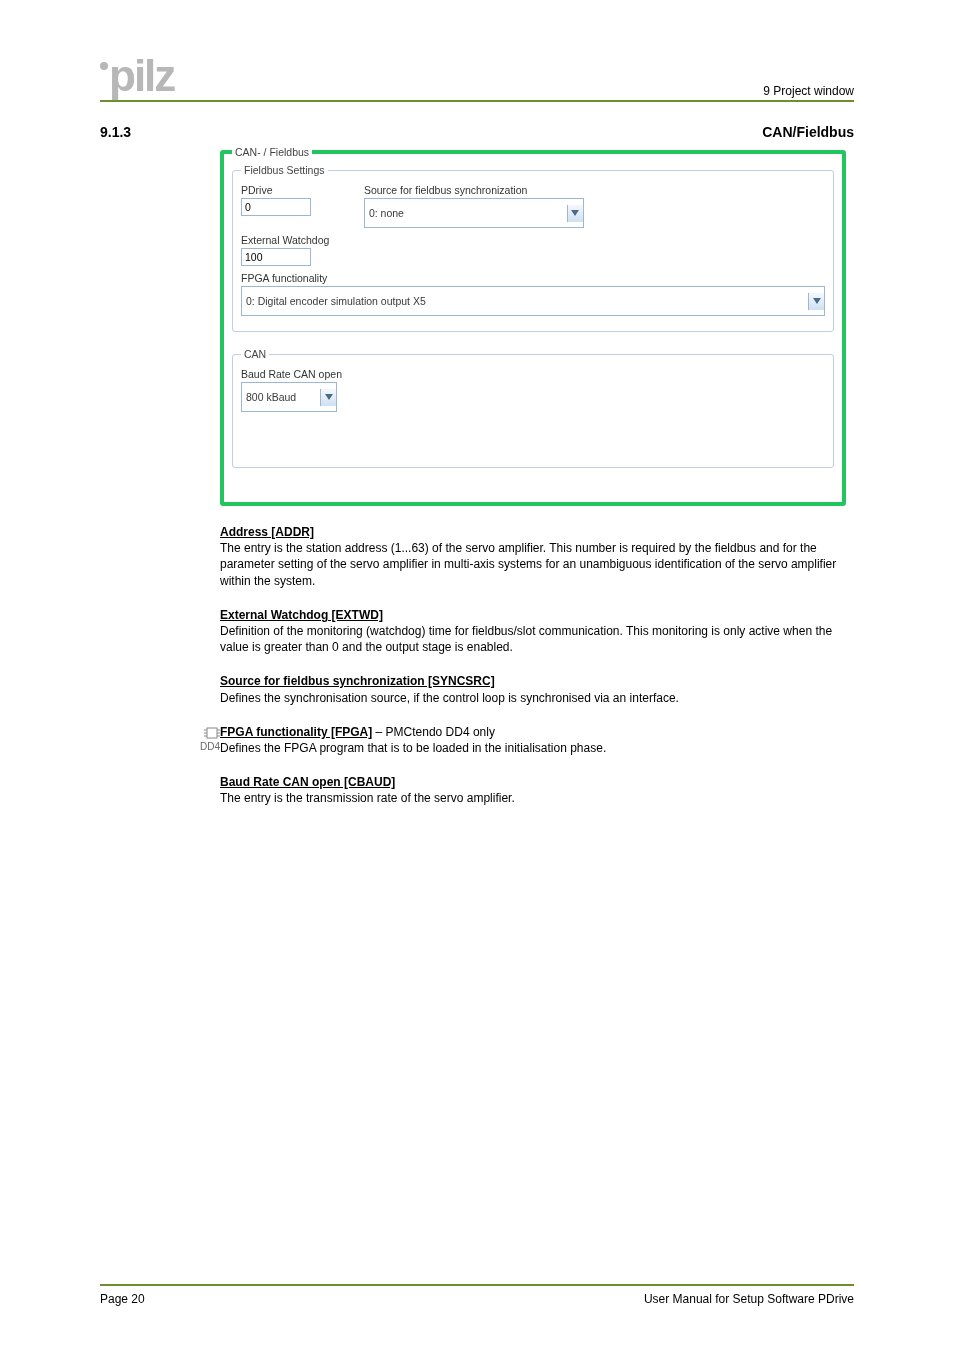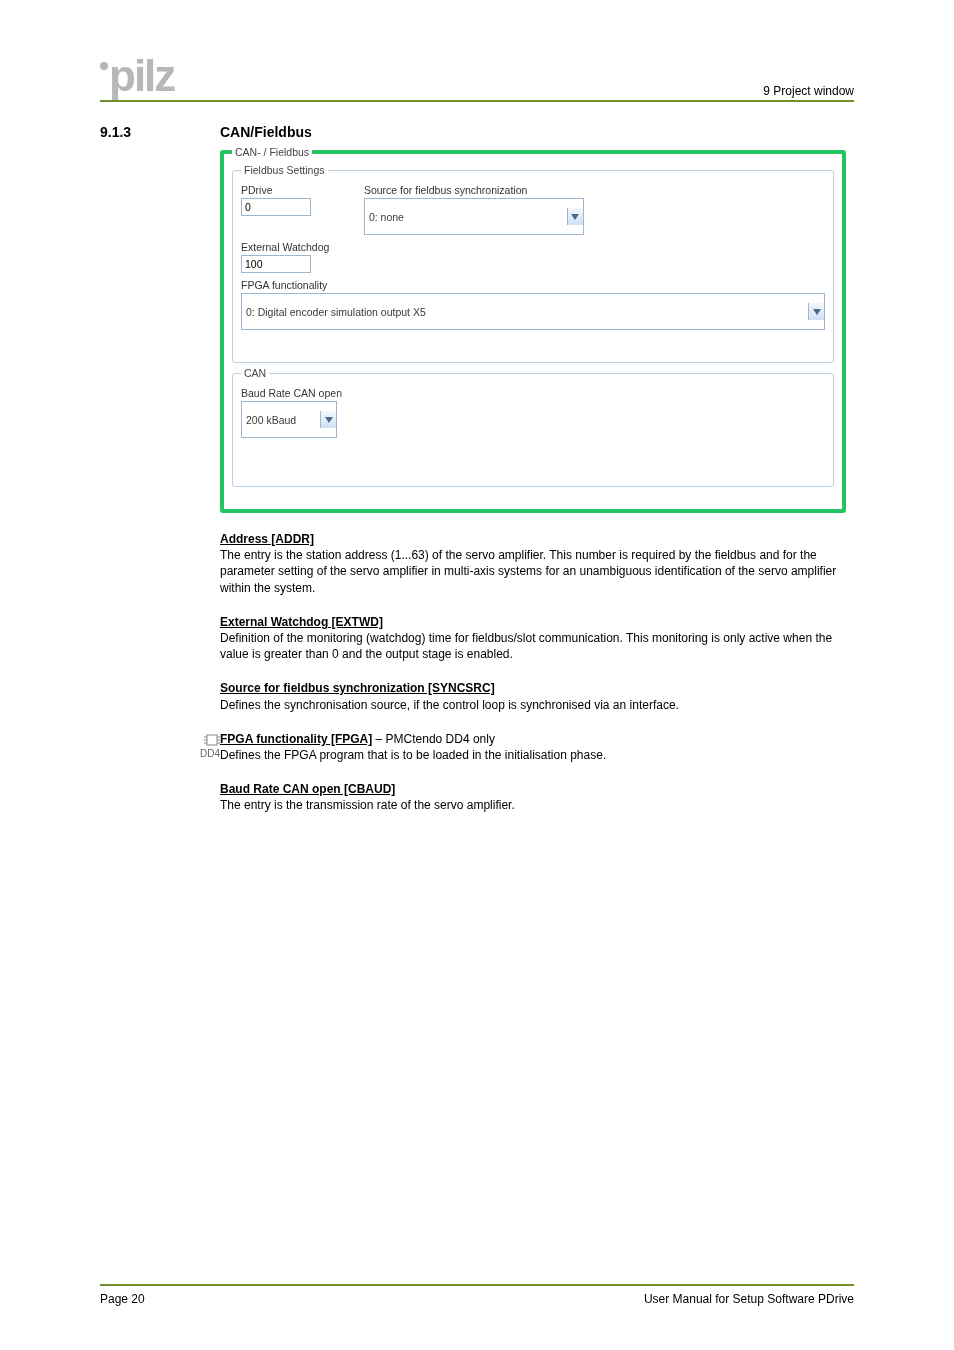--- a/index.html
+++ b/index.html
@@ -4,34 +4,34 @@
 <style>
   * { box-sizing: border-box; margin: 0; padding: 0; }
   html, body { width: 954px; height: 1350px; background: #fff; font-family: Arial, Helvetica, sans-serif; color: #000; }
   .page { width: 954px; height: 1350px; position: relative; padding: 60px 100px 50px 100px; }
   .logo-area { position: absolute; left: 100px; top: 56px; }
   .logo-text { font-family: Arial, sans-serif; font-weight: 900; font-size: 44px; letter-spacing: -2px; color: #b7b7b7; line-height: 0.9; }
   .logo-dot { display:inline-block; width:8px; height:8px; border-radius:50%; background:#b7b7b7; vertical-align: top; margin-top:6px; margin-right:1px;}
   .header-right { position: absolute; right: 100px; top: 84px; font-size: 12px; }
   .header-rule { position: absolute; left: 100px; right: 100px; top: 100px; height: 2px; background: #6f8f2f; }
   .content { position: absolute; left: 100px; right: 100px; top: 124px; }
-  .sec-row { display: flex; }
+  .sec-row { display: flex; justify-content: space-between; }
   .sec-num { width: 120px; font-size: 14px; font-weight: bold; }
   .sec-title { font-size: 14px; font-weight: bold; }
   .indent { margin-left: 120px; }
   .screenshot { border: none; margin-top: 6px; width: 614px; }
   fieldset.outer { border: 4px solid #22c55e; border-radius: 3px; padding: 6px 8px 18px 8px; font-size: 10.5px; color: #3a3a3a; background:#fff;}
-  fieldset.inner { border: 1px solid #bcd0e6; border-radius: 3px; padding: 8px 8px 26px 8px; margin-bottom: 4px; background:#fff;}
+  fieldset.inner { border: 1px solid #bcd0e6; border-radius: 3px; padding: 8px 8px 9px 8px; margin-bottom: 16px; background:#fff;}
   legend { font-size: 10.5px; color: #444; padding: 0 3px; }
   .field-row { margin-bottom: 6px; }
   .col { display:inline-block; vertical-align: top; }
   .lbl { font-size: 10.5px; color:#333; margin-bottom:2px; display:block;}
   .txt-input { border:1px solid #9db6d1; height:18px; padding:1px 3px; font-size:10.5px; background:#fff; }
   .w60 { width: 70px; }
-  .sel { border:1px solid #9db6d1; height:37px; font-size:10.5px; background:#fff; display:flex; align-items:center; justify-content:space-between; padding:0 0 0 4px;}
+  .sel { border:1px solid #9db6d1; height:30px; font-size:10.5px; background:#fff; display:flex; align-items:center; justify-content:space-between; padding:0 0 0 4px;}
   .sel .arrow-btn { width:16px; height:17px; background: linear-gradient(#f4f8fc,#cfe0f2); border-left:1px solid #9db6d1; display:flex; align-items:center; justify-content:center;}
   .sel .arrow-btn svg { width:8px; height:6px; }
   .w220 { width: 220px; }
   .wfull { width: 584px; }
   .w90 { width: 96px; }
   .body-text { font-size: 12px; line-height: 1.35; }
   .section-block { margin-top: 18px; }
   .u-title { font-weight: bold; text-decoration: underline; font-size: 12px; }
   .fpga-row { display:flex; align-items:flex-start; }
   .fpga-icon { width: 40px; margin-left: -40px; padding-top:2px; }
@@ -102,21 +102,21 @@
                   </span>
               </div>
             </div>
           </fieldset>
 
           <fieldset class="inner" style="height:120px;">
             <legend>CAN</legend>
             <div class="field-row">
               <span class="lbl">Baud Rate CAN open</span>
               <div class="sel w90">
-                <span>200 kBaud</span>
+                <span>800 kBaud</span>
                 <span class="arrow-btn">
                     <svg viewBox="0 0 8 6">
                       <path d="M0 0 L8 0 L4 6 Z" fill="#4a6a8a"></path>
                     </svg>
                   </span>
               </div>
             </div>
           </fieldset>
         </fieldset>
       </div>

